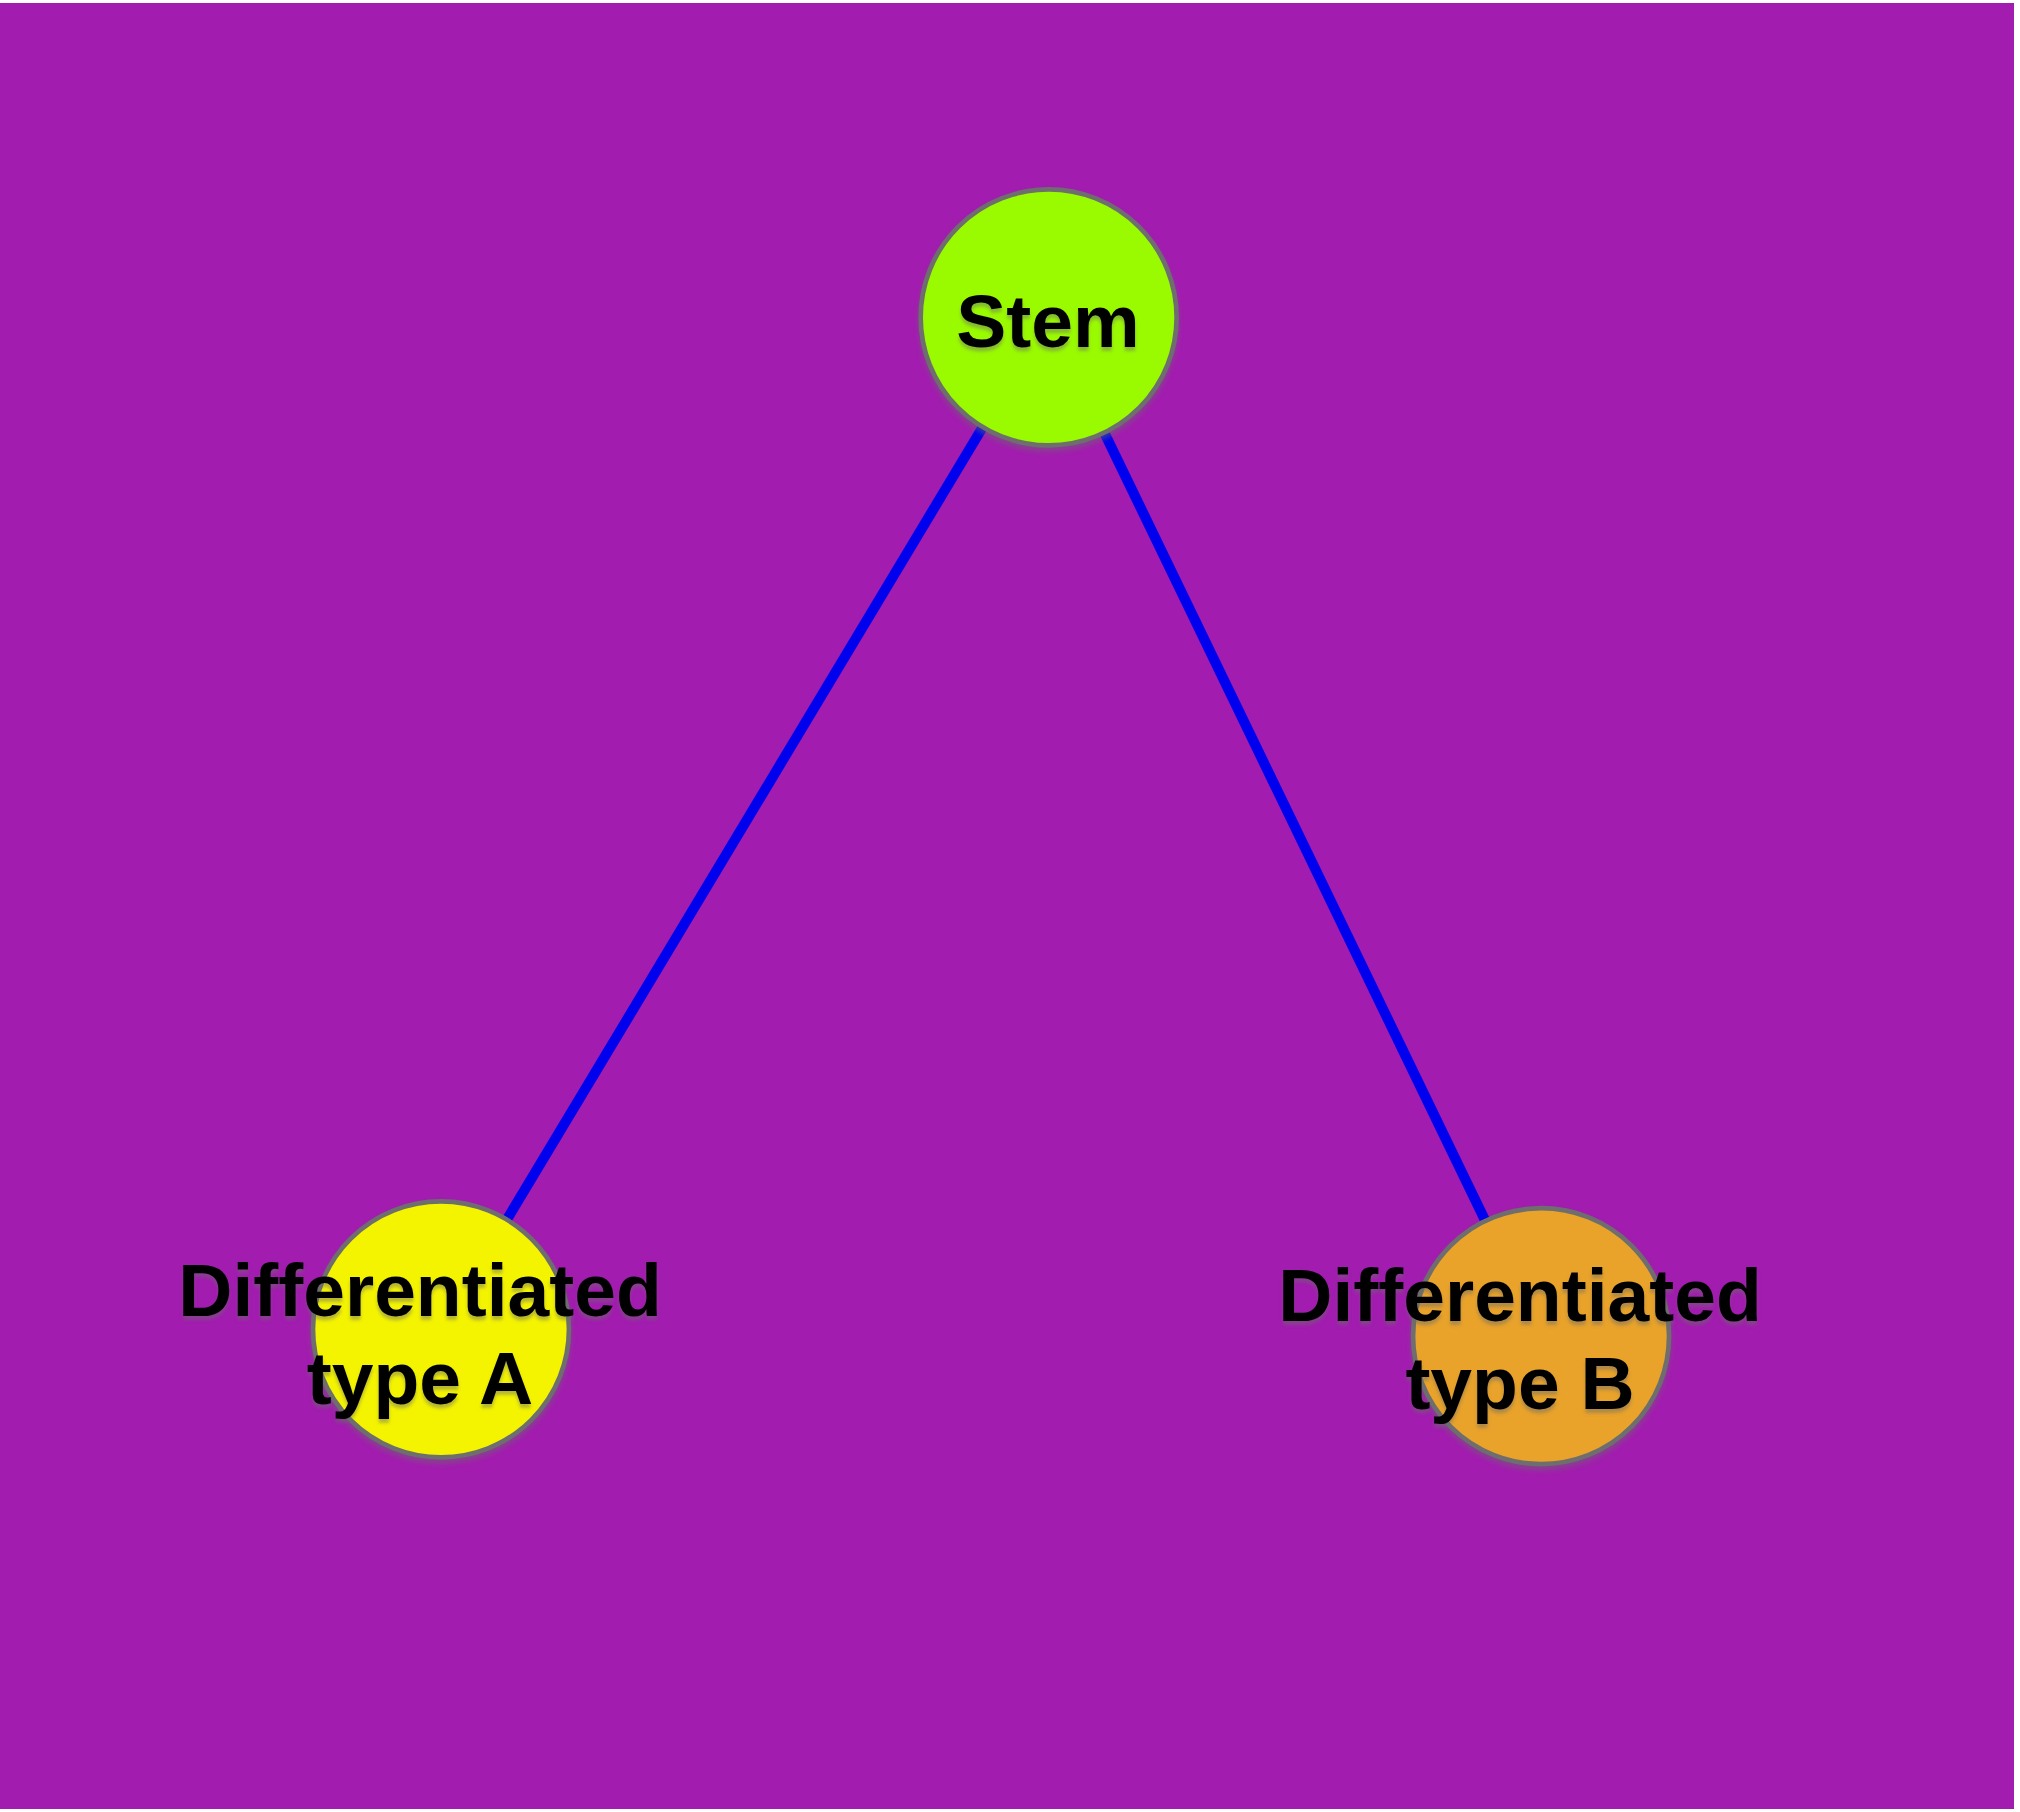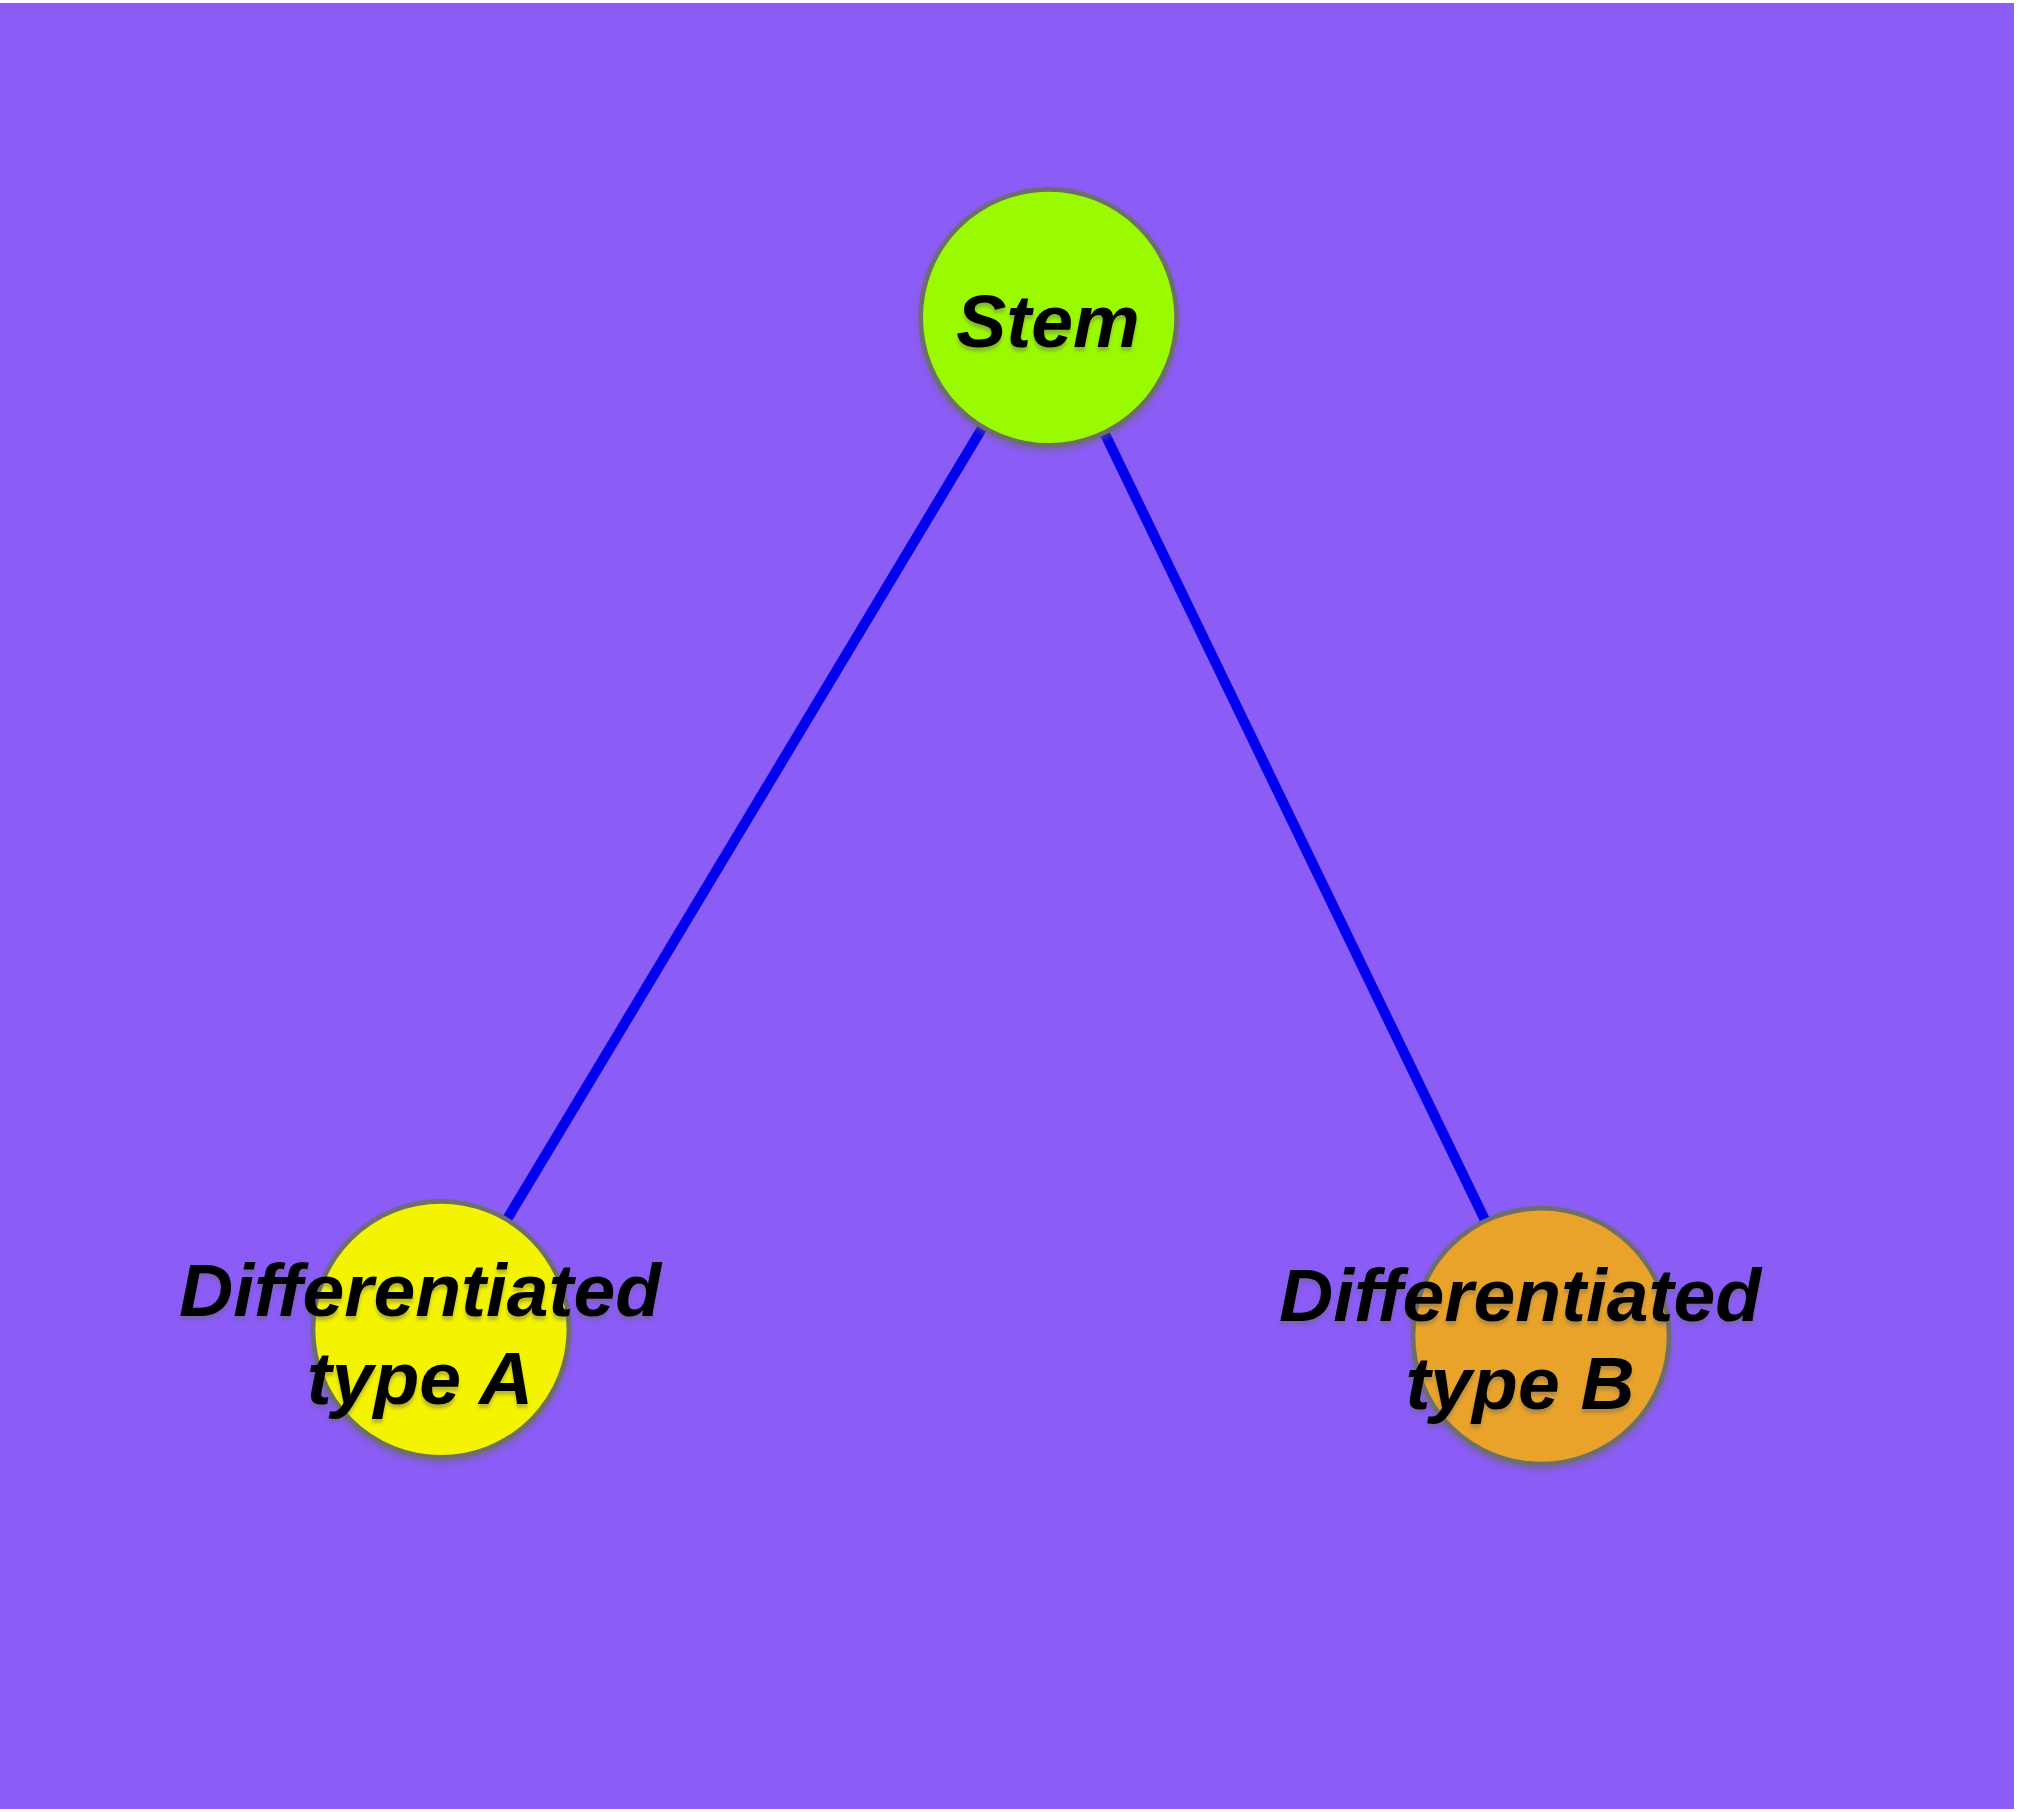--- a/index.html
+++ b/index.html
@@ -9,22 +9,21 @@
     width: 2021px;
     height: 1812px;
     overflow: hidden;
   }
   .canvas {
     position: absolute;
     left: 0;
     top: 2.5px;
     width: 2014px;
     height: 1806px;
-    background: #8b5cf6;
-    font-style: italic;
+    background: #a21caf;
   }
   .graph-svg {
     position: absolute;
     left: 0;
     top: 0;
     width: 2021px;
     height: 1812px;
   }
   .edge {
     stroke-width: 12;

